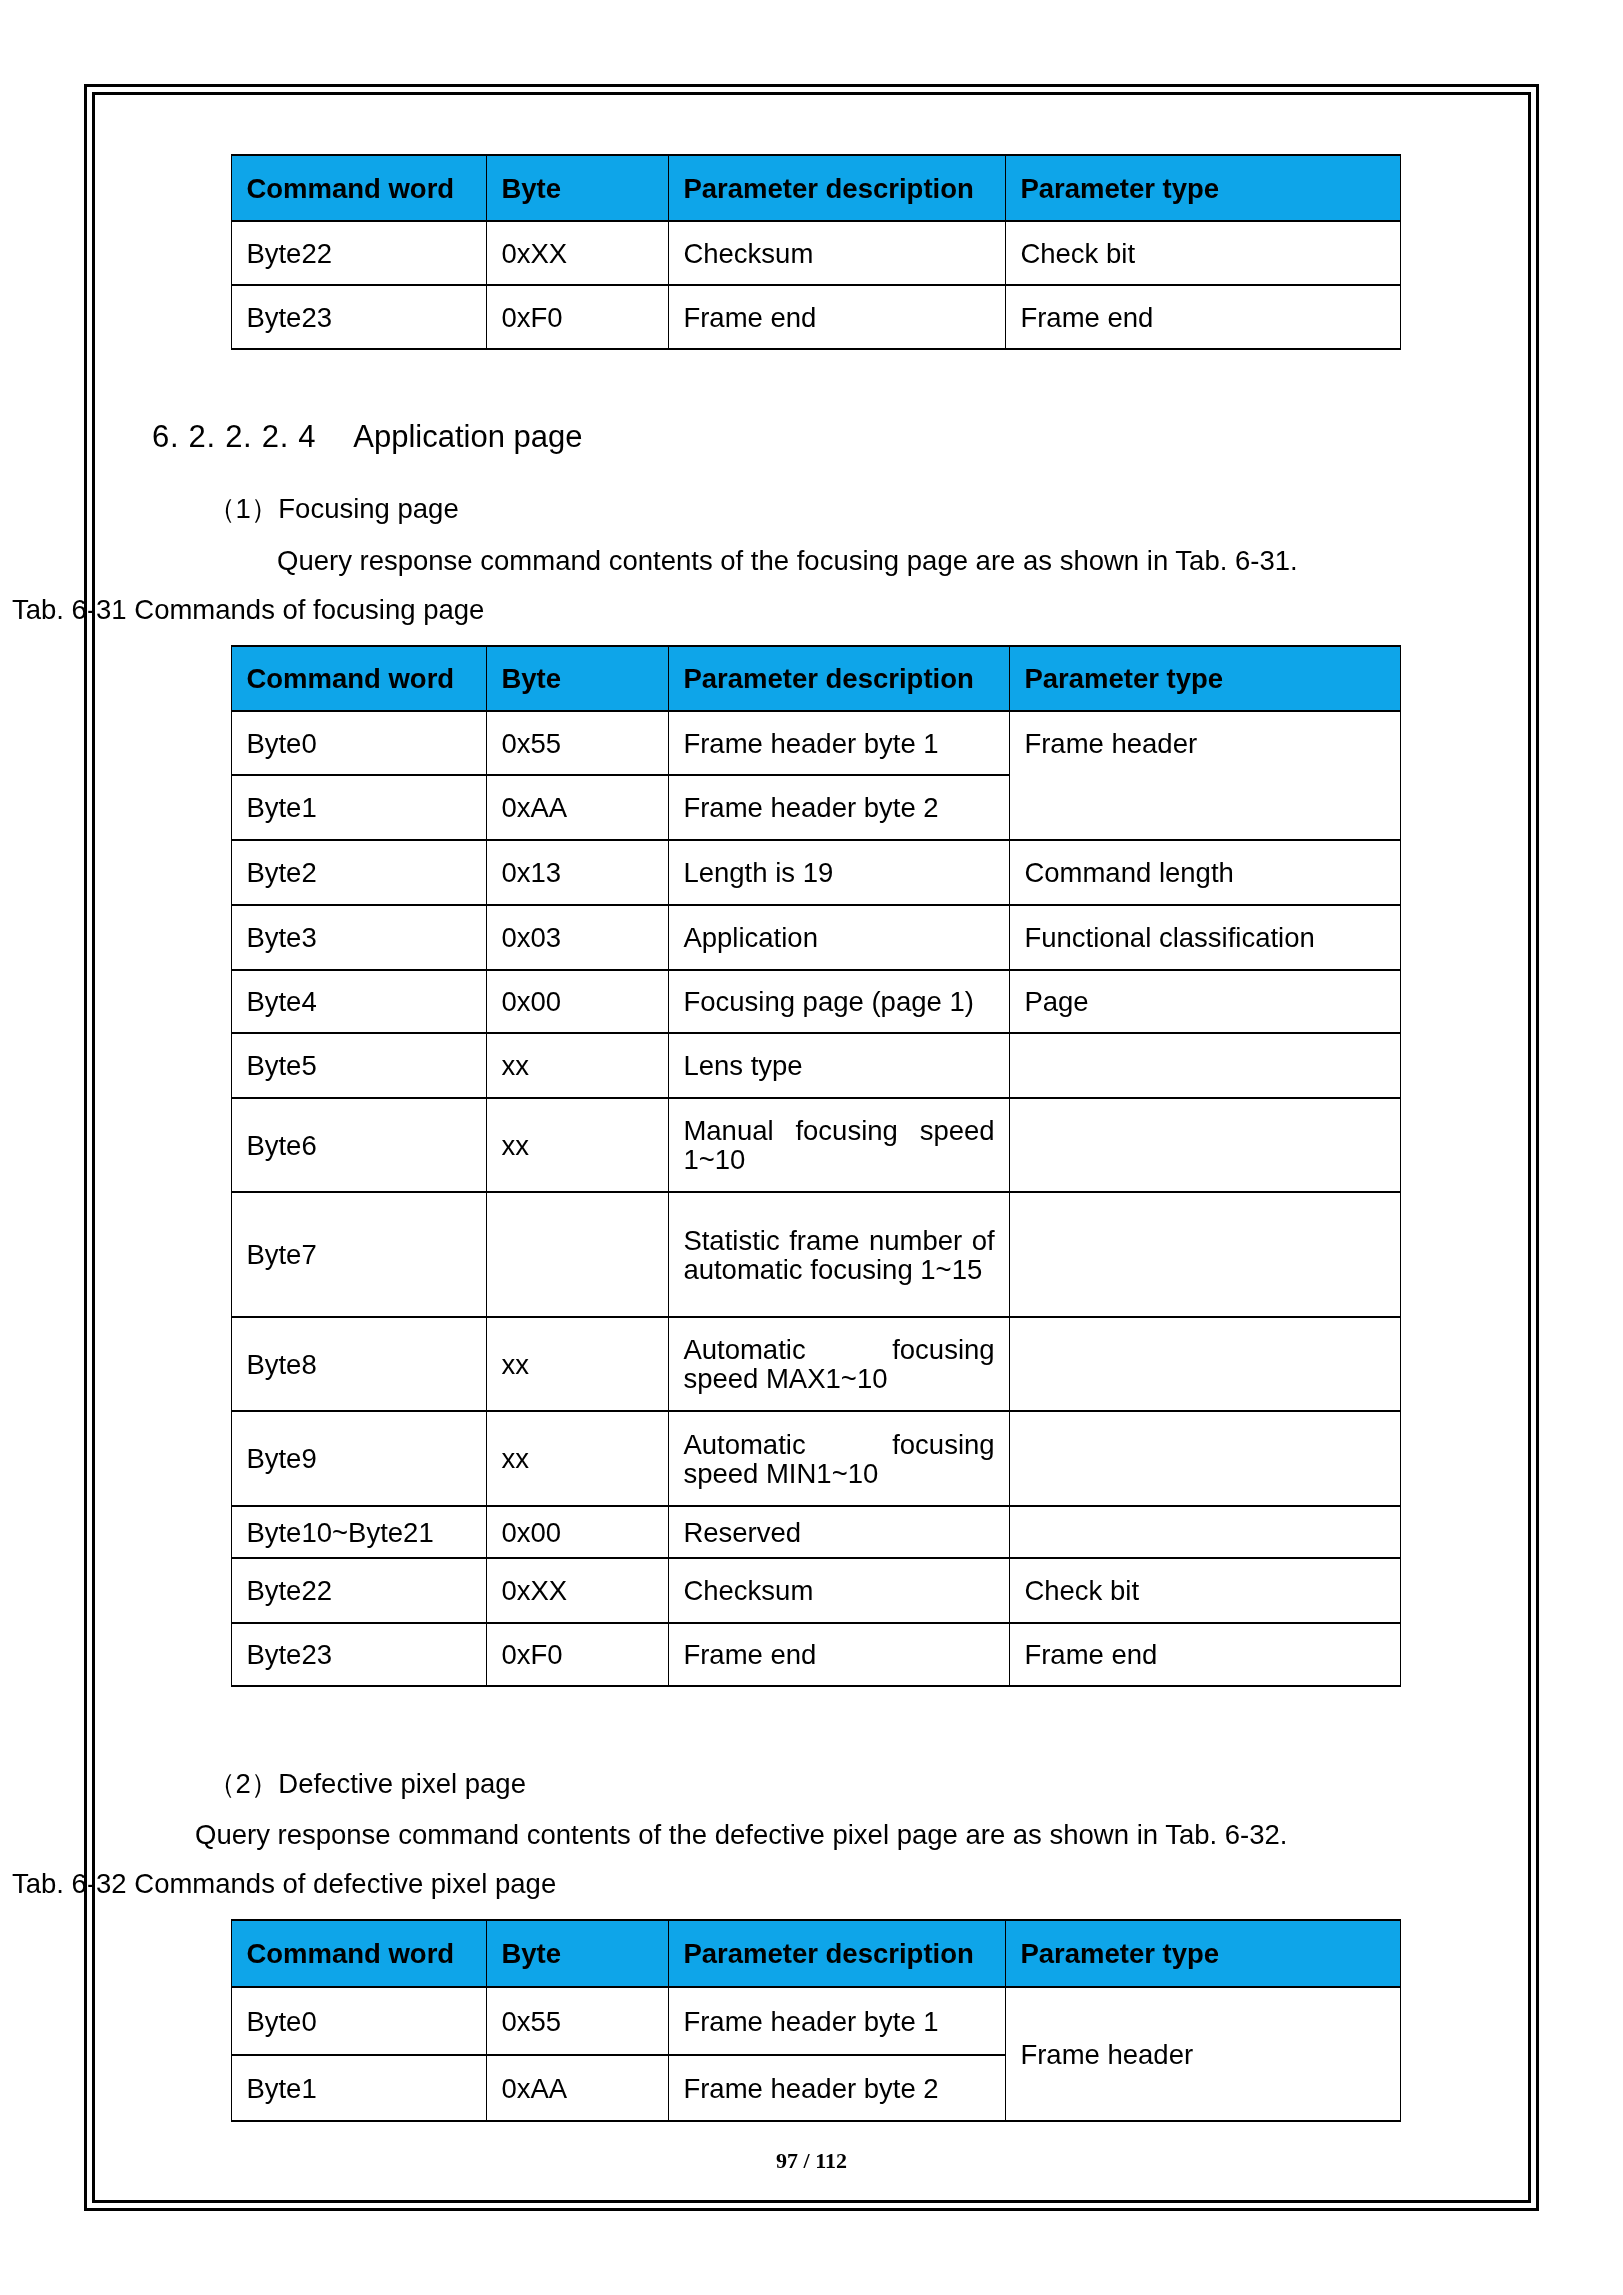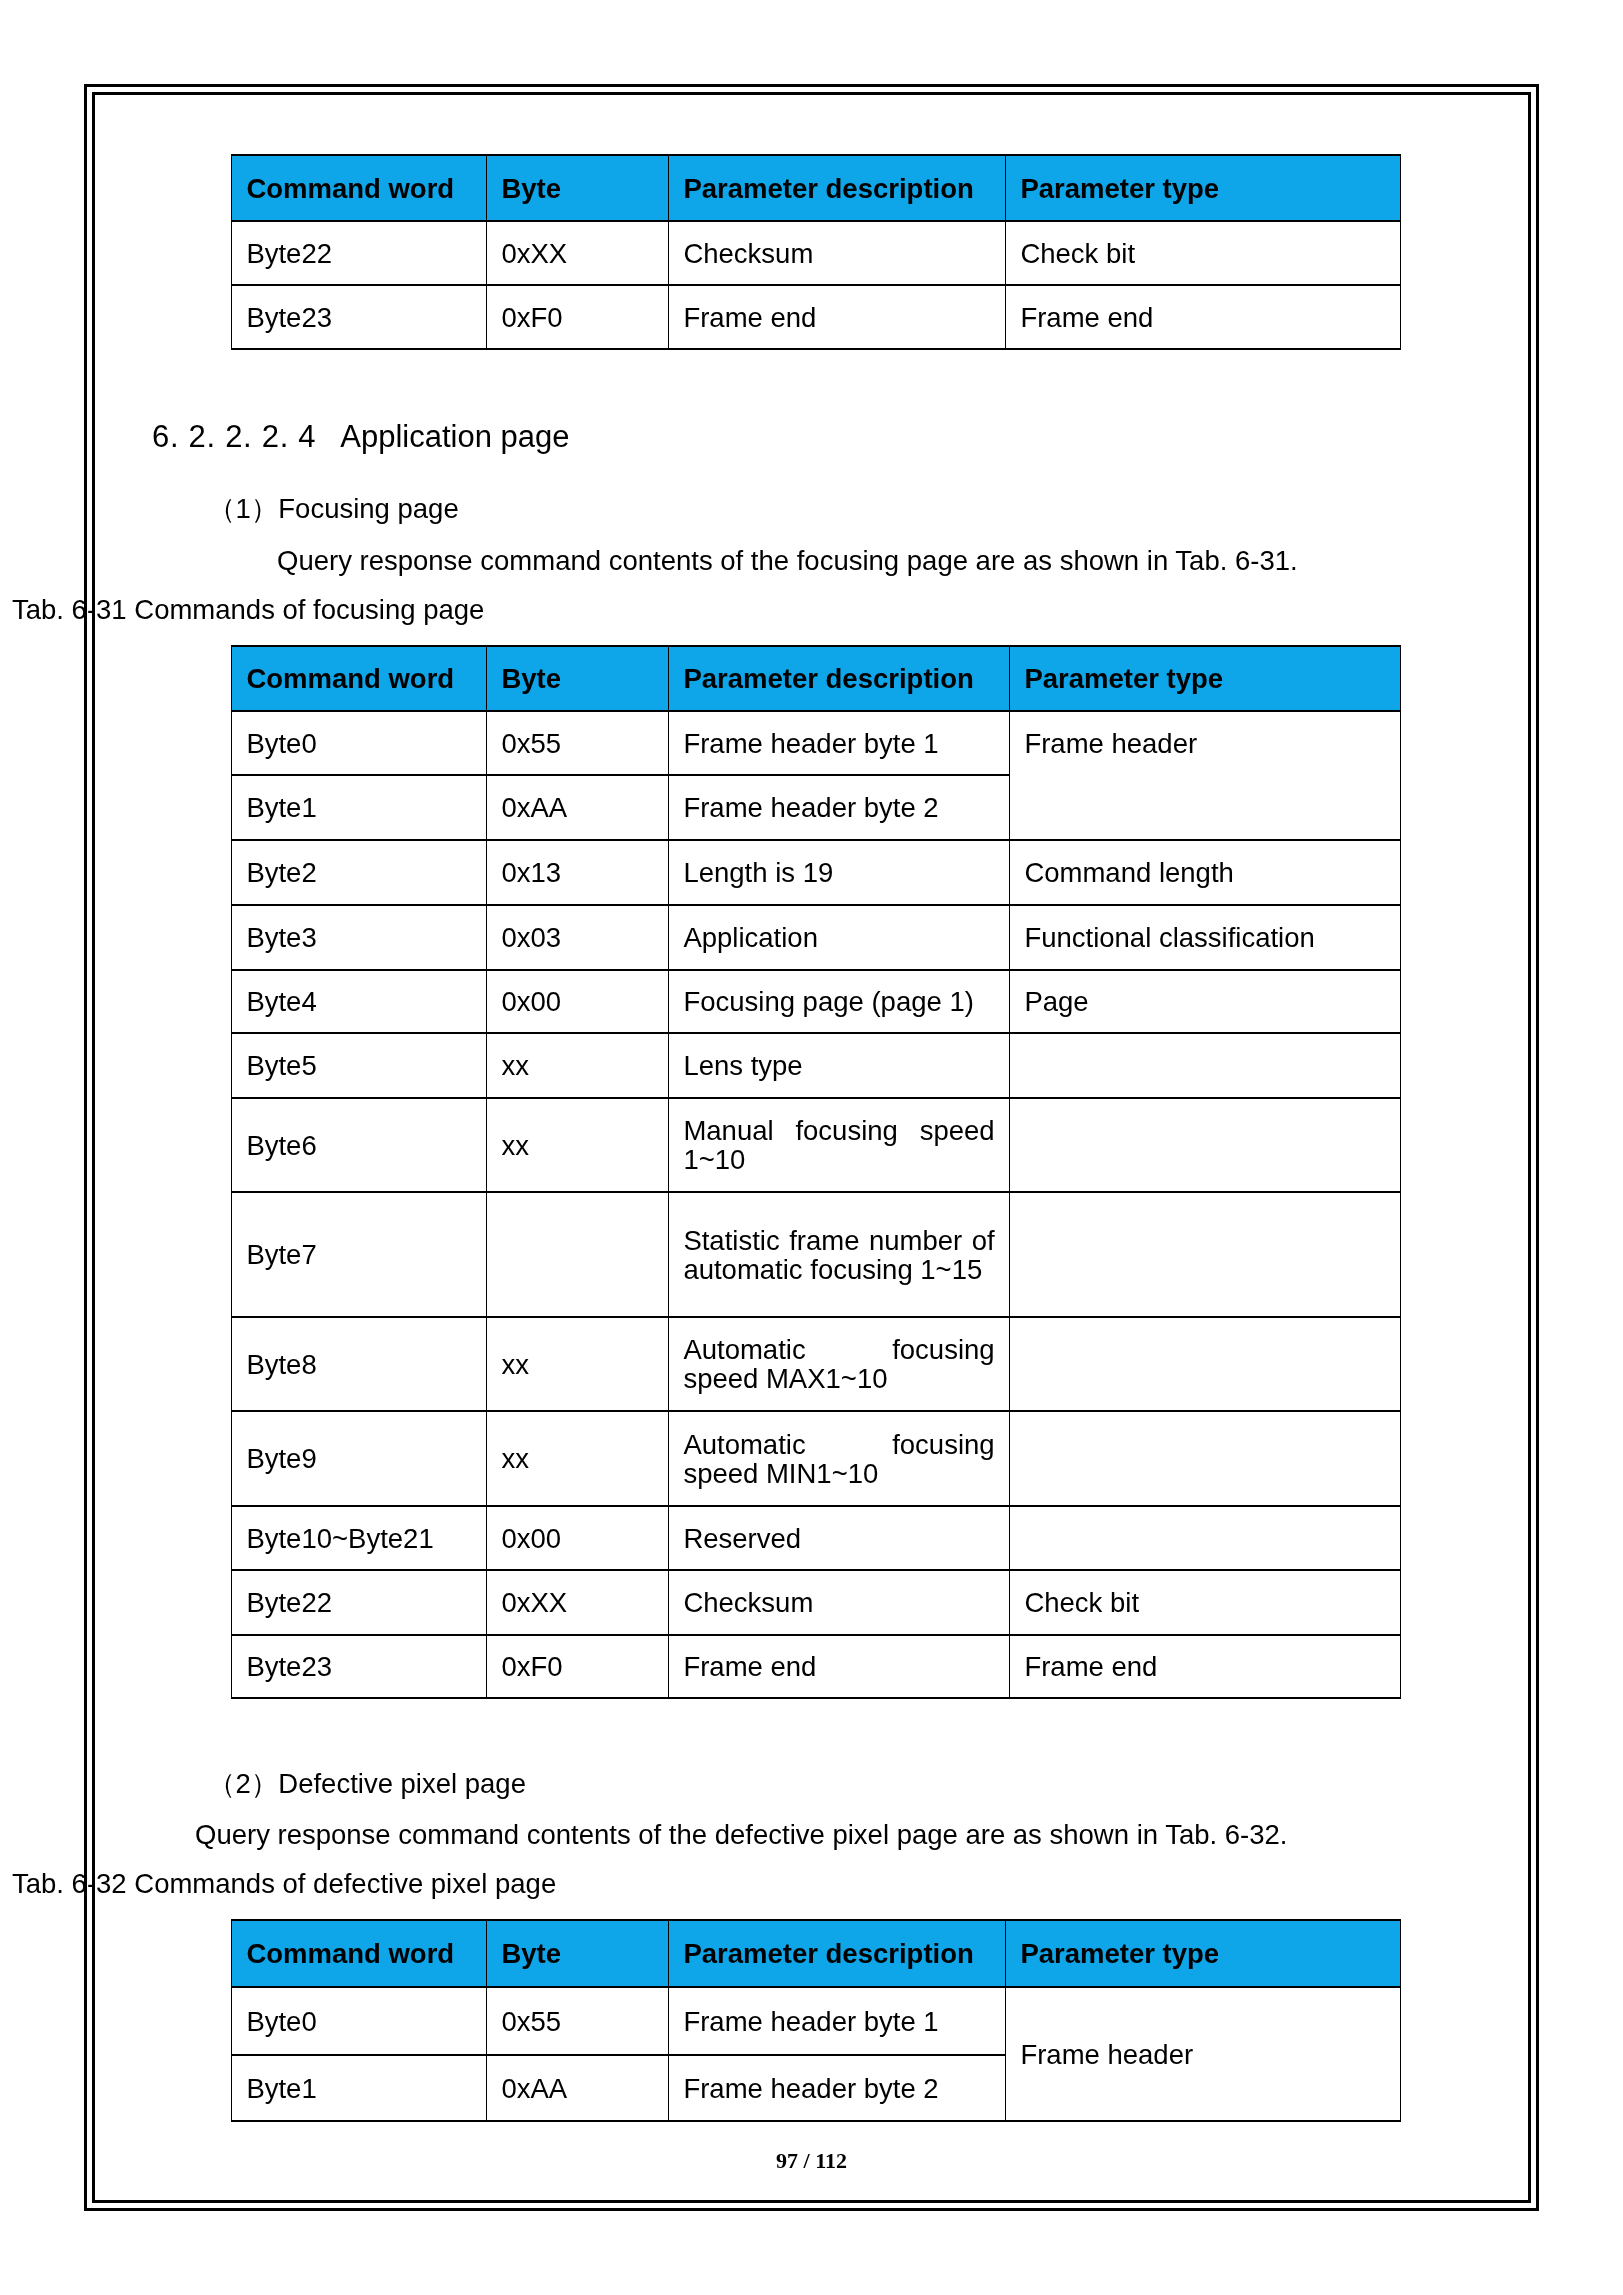--- a/index.html
+++ b/index.html
@@ -4,21 +4,21 @@
 <style>
   html, body { margin: 0; padding: 0; background: #ffffff; }
   body { width: 1623px; height: 2295px; position: relative; overflow: hidden;
          font-family: "Liberation Sans", sans-serif; color: #000; }
   .frame-outer { position: absolute; left: 84px; top: 84px; width: 1455px; height: 2127px;
                  border: 3.9px solid #000; box-sizing: border-box; }
   .frame-inner { position: absolute; left: 92px; top: 92px; width: 1439px; height: 2111px;
                  border: 3.9px solid #000; box-sizing: border-box; }
   .abs { position: absolute; white-space: nowrap; }
   .heading { left: 152px; top: 417px; font-size: 31px; line-height: 39px; }
-  .heading .num { display: inline-block; margin-right: 24px; letter-spacing: 0.7px; }
+  .heading .num { display: inline-block; margin-right: 37px; letter-spacing: 0.7px; }
   .sub { font-size: 27.5px; line-height: 34px; text-align: right; }
   .para { font-size: 27.5px; line-height: 34px; }
   .caption { font-size: 27.5px; line-height: 34px; left: 12px; width: 1503px; text-align: left; }
 
   table.cmd { position: absolute; left: 231px; width: 1168px; border-collapse: collapse;
               font-size: 27.5px; table-layout: fixed; }
   table.cmd td, table.cmd th { border-left: 1.3px solid #000; border-right: 1.3px solid #000;
               border-top: 2.6px solid #000; border-bottom: 2.6px solid #000;
               padding: 0 14.4px; text-align: left; vertical-align: middle; line-height: 29px; }
   table.cmd th { background: #0ea5e9; font-weight: bold; }
@@ -136,21 +136,21 @@
     <td>xx</td>
     <td class="just">Automatic focusing speed MAX1~10</td>
     <td></td>
   </tr>
   <tr style="height:95px">
     <td>Byte9</td>
     <td>xx</td>
     <td class="just">Automatic focusing speed MIN1~10</td>
     <td></td>
   </tr>
-  <tr style="height:64px">
+  <tr style="height:52px">
     <td>Byte10~Byte21</td>
     <td>0x00</td>
     <td>Reserved</td>
     <td></td>
   </tr>
   <tr style="height:65px">
     <td>Byte22</td>
     <td>0xXX</td>
     <td>Checksum</td>
     <td>Check bit</td>

